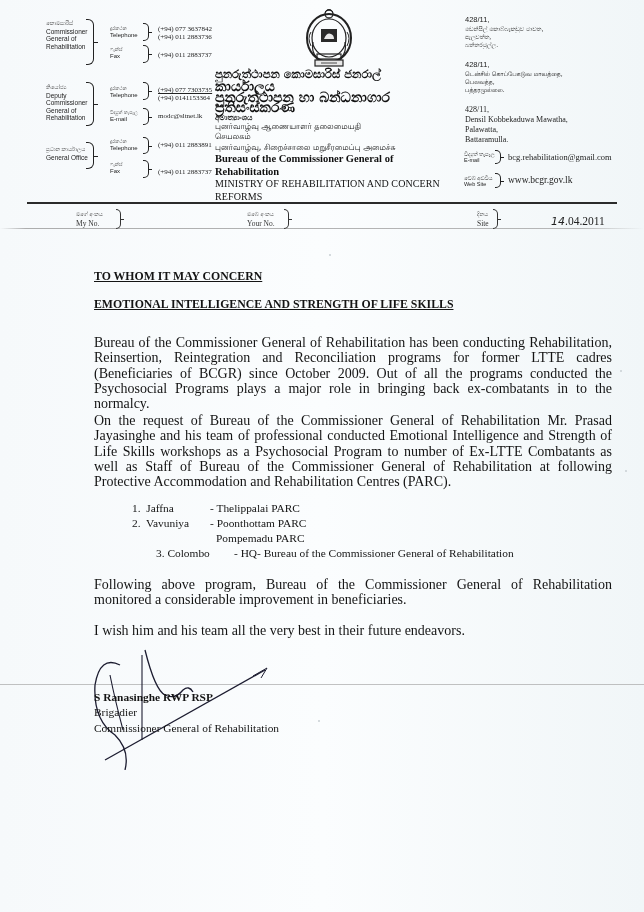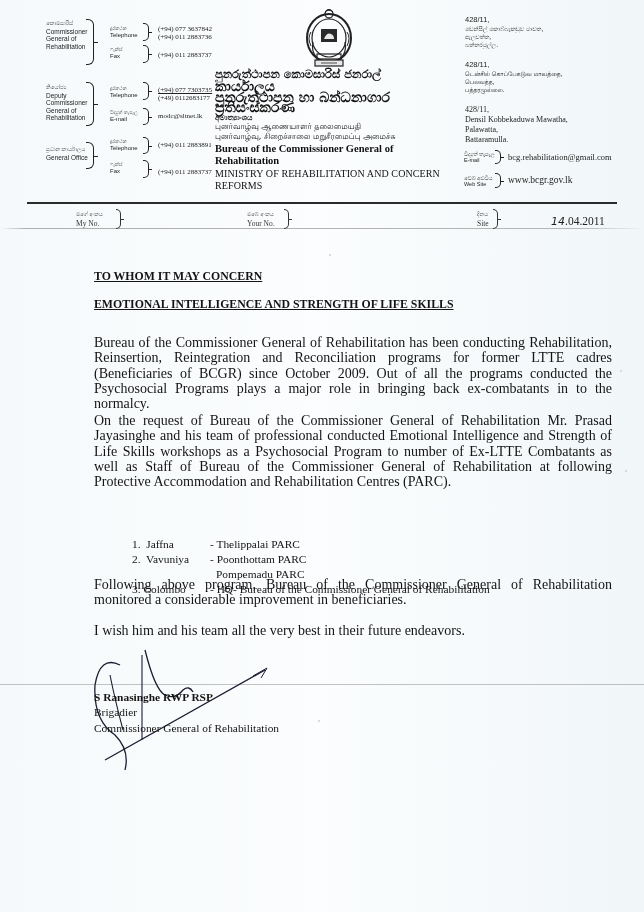--- a/index.html
+++ b/index.html
@@ -106,21 +106,21 @@
       <span>Rehabilitation</span>
     </div>
     <div class="brace" style="left:86px; top:82px; height:44px;"></div>
 
     <div class="sub-label" style="left:110px; top:85px;">
       <span class="si">දුරකථන</span>
       <span>Telephone</span>
     </div>
     <div class="sub-brace" style="left:143px; top:82px; height:18px;"></div>
     <div class="val" style="left:158px; top:86px;text-decoration:underline;">(+94) 077 7303735</div>
-    <div class="val" style="left:158px; top:94px;">(+49) 0112683177</div>
+    <div class="val" style="left:158px; top:94px;">(+94) 0141153364</div>
 
     <div class="sub-label" style="left:110px; top:109px;">
       <span class="si">විද්‍යුත් තැපෑල</span>
       <span>E-mail</span>
     </div>
     <div class="sub-brace" style="left:143px; top:108px; height:17px;"></div>
     <div class="val" style="left:158px; top:112px;">modc@sltnet.lk</div>
   </div>
 
   <div class="contact-group" style="top:0;">
@@ -158,20 +158,21 @@
     <path d="M18 55 h16" stroke="#222" stroke-width="0.8"></path>
     <path d="M8 24 Q4 30 8 38 M44 24 Q48 30 44 38" fill="none" stroke="#222" stroke-width="1"></path>
   </svg>
 
   <div class="center-block" style="top:68px;">
     <div class="si-title">පුනරුත්ථාපන කොමසාරිස් ජනරාල්</div>
     <div class="si-sub">කාර්යාලය</div>
     <div class="si-sub">පුනරුත්ථාපන හා බන්ධනාගාර ප්‍රතිසංස්කරණ</div>
     <div class="si-sub" style="font-size:7.5px;line-height:9px;">අමාත්‍යාංශය</div>
     <div class="ta-line">புனர்வாழ்வு ஆணையாளர் தலைமையதி</div>
+    <div class="ta-line">செயலகம்</div>
     <div class="ta-line">புனர்வாழ்வு, சிறைச்சாலை மறுசீரமைப்பு அமைச்சு</div>
     <div class="en-bureau">Bureau of the Commissioner General of</div>
     <div class="en-bureau">Rehabilitation</div>
     <div class="en-ministry">MINISTRY OF REHABILITATION AND CONCERN</div>
     <div class="en-ministry">REFORMS</div>
   </div>
 
   <div class="addr" style="top:16px;">
     <div class="num">428/11,</div>
     <div class="si">ඩෙන්සිල් කොබ්බෑකඩුව මාවත,</div>
@@ -229,32 +230,32 @@
     <span class="hw">14</span><span>.04.2011</span>
   </div>
 
   <div class="body heading" style="top:269px;">TO WHOM IT MAY CONCERN</div>
   <div class="body heading" style="top:297px;">EMOTIONAL INTELLIGENCE AND STRENGTH OF LIFE SKILLS</div>
 
   <div class="body justify" style="top:335px;">Bureau of the Commissioner General of Rehabilitation has been conducting Rehabilitation, Reinsertion, Reintegration and Reconciliation programs for former LTTE cadres (Beneficiaries of BCGR) since October 2009. Out of all the programs conducted the Psychosocial Programs plays a major role in bringing back ex-combatants in to the normalcy.</div>
   <div class="body justify" style="top:413px;">On the request of Bureau of the Commissioner General of Rehabilitation Mr. Prasad Jayasinghe and his team of professional conducted Emotional Intelligence and Strength of Life Skills workshops as a Psychosocial Program to number of Ex-LTTE Combatants as well as Staff of Bureau of the Commissioner General of Rehabilitation at following Protective Accommodation and Rehabilitation Centres (PARC).</div>
 
   <div class="list" style="top:501px;">
-    <div class="list-row" style="position:relative; height:15px;margin-top:36px;">
+    <div class="list-row" style="position:relative; height:15px;">
       <span class="n"><span>1.</span>&nbsp; <span>Jaffna</span></span>
       <span class="place">- Thelippalai PARC</span>
     </div>
     <div class="list-row" style="position:relative; height:15px;">
       <span class="n"><span>2.</span>&nbsp; <span>Vavuniya</span></span>
       <span class="place">- Poonthottam PARC</span>
     </div>
     <div class="list-row" style="position:relative; height:15px;">
       <span class="place" style="left:84px;">Pompemadu PARC</span>
     </div>
-    <div class="list-row" style="position:relative; height:15px;">
+    <div class="list-row" style="position:relative; height:15px;margin-left:24px;">
       <span class="n"><span>3.</span> <span>Colombo</span></span>
       <span class="place">- HQ- Bureau of the Commissioner General of Rehabilitation</span>
     </div>
   </div>
 
   <div class="body" style="top:623px;">I wish him and his team all the very best in their future endeavors.</div>
   <div class="body justify" style="top:577px;">Following above program, Bureau of the Commissioner General of Rehabilitation monitored a considerable improvement in beneficiaries.</div>
 
   <div class="sig-line"></div>
 

